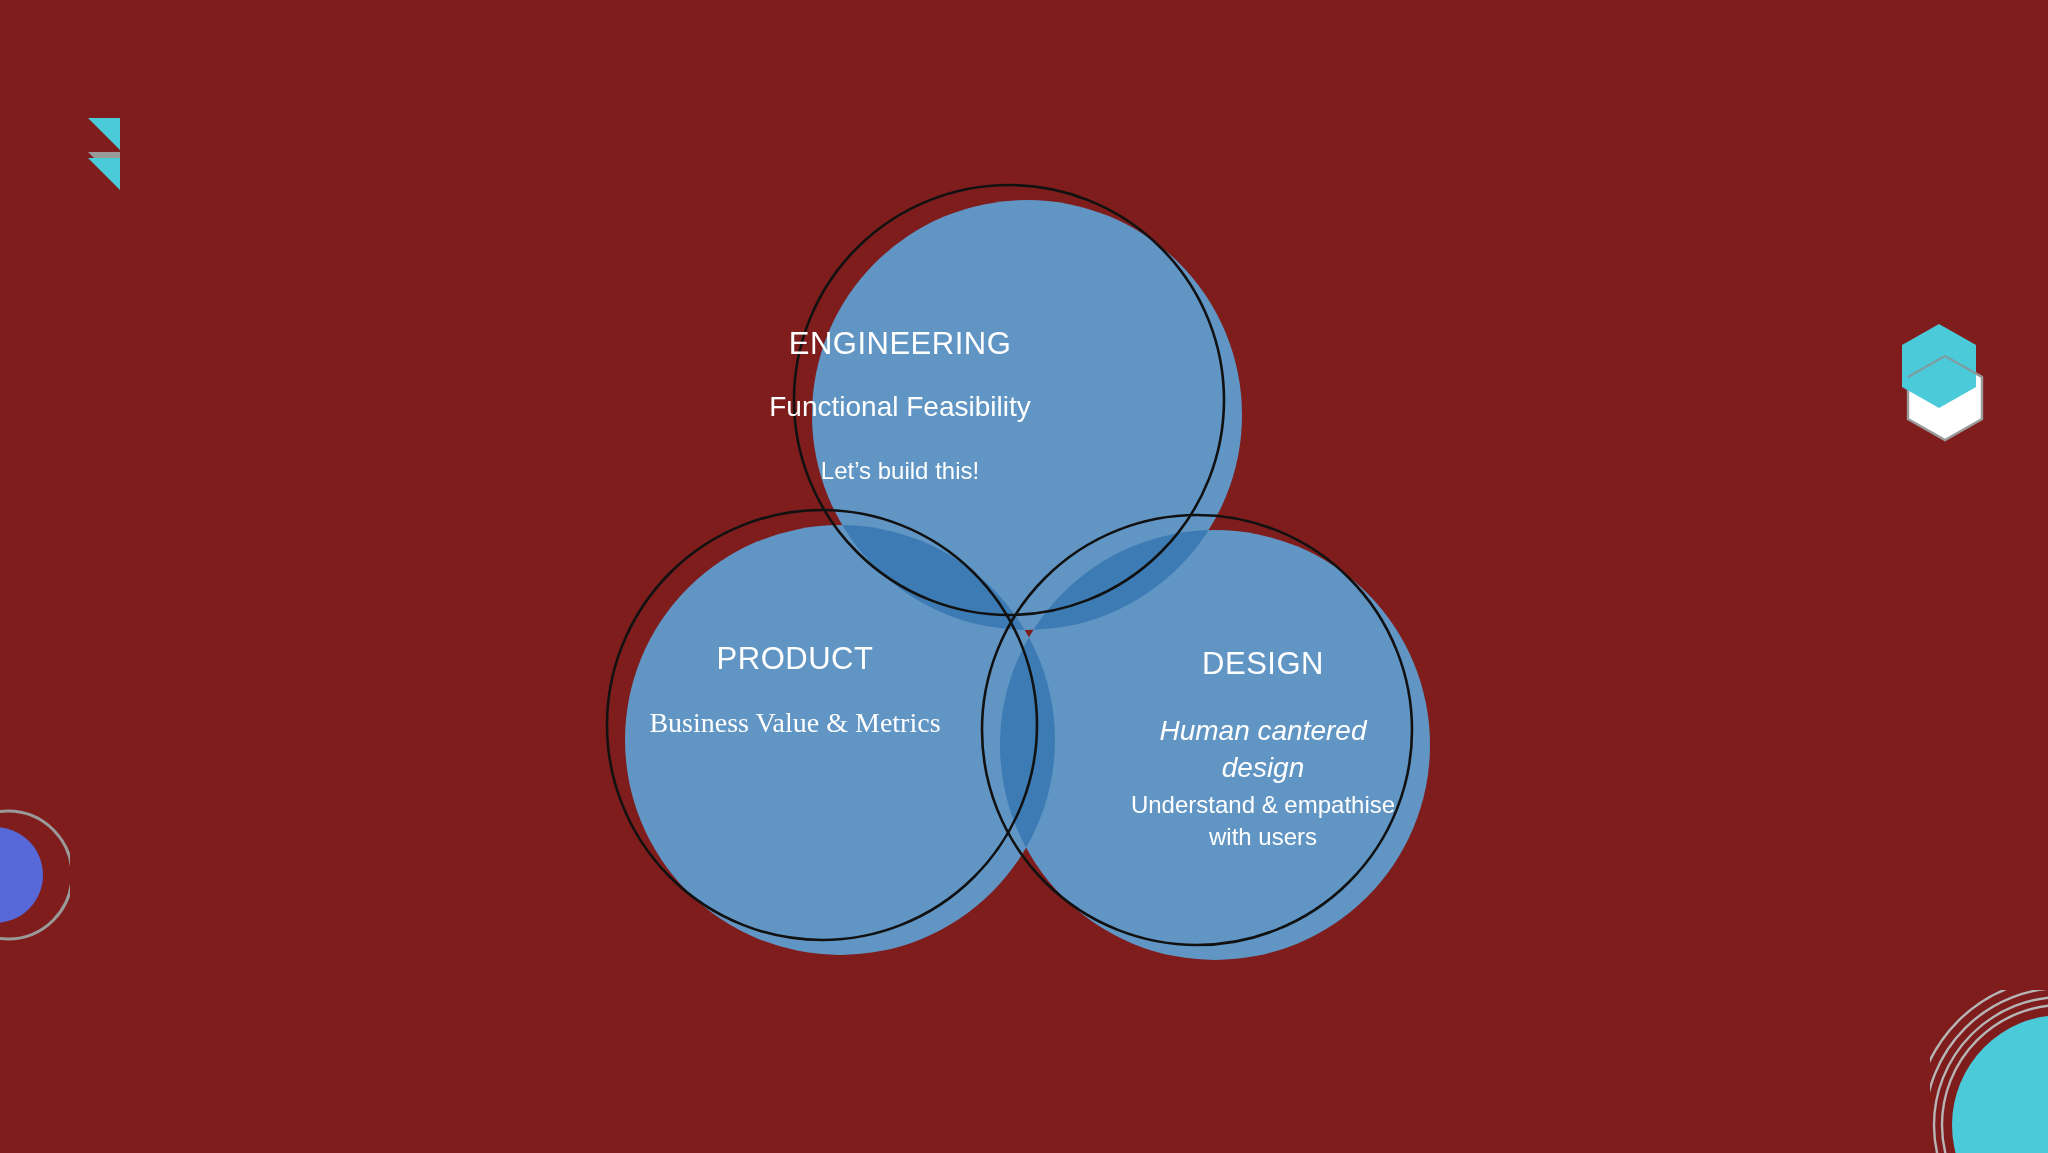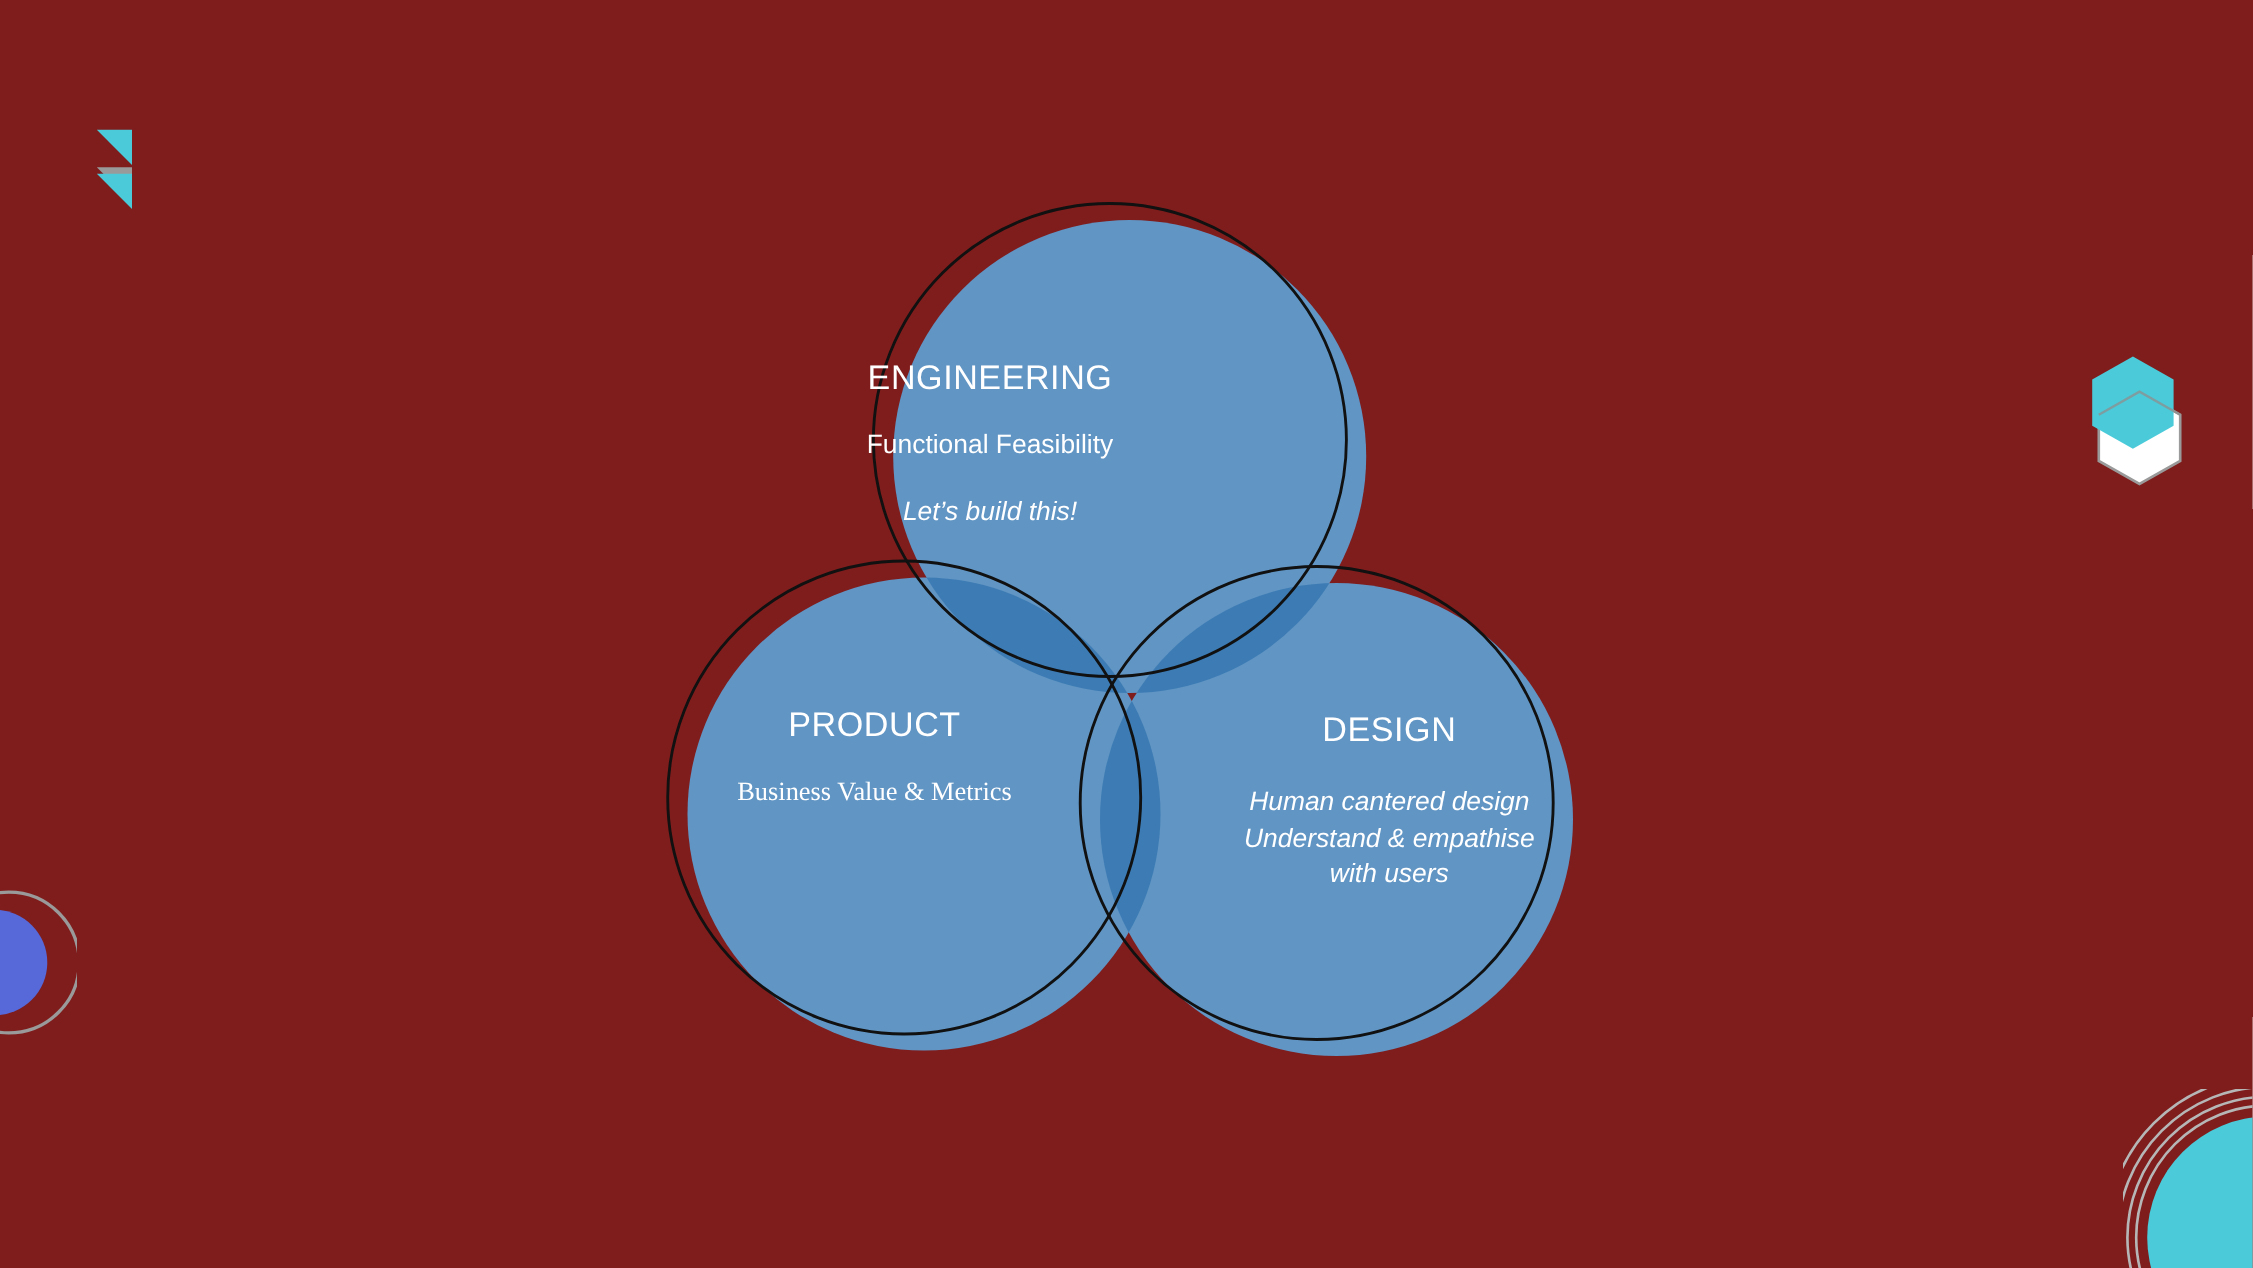--- a/index.html
+++ b/index.html
@@ -44,28 +44,27 @@
   }
   .c-title {
     font-size: 31px;
     font-weight: 400;
     letter-spacing: 0.5px;
     line-height: 1.2;
     margin: 0;
     white-space: nowrap;
   }
   .c-sub {
-    font-size: 24px;
+    font-size: 28px;
     font-weight: 400;
     line-height: 1.32;
     margin: 0;
   }
   .c-italic {
     font-size: 24px;
-    font-style: italic;
     font-weight: 400;
     line-height: 1.32;
     margin: 0;
   }
 
   
   #eng-text {
     left: 700px;
     top: 325px;
     width: 400px;

